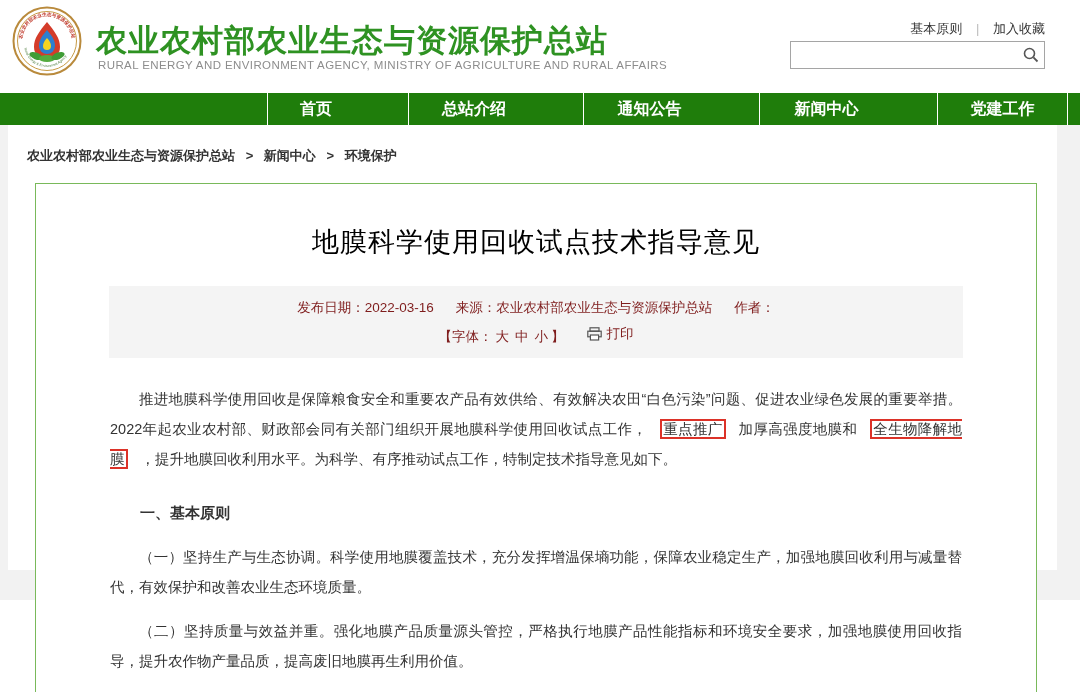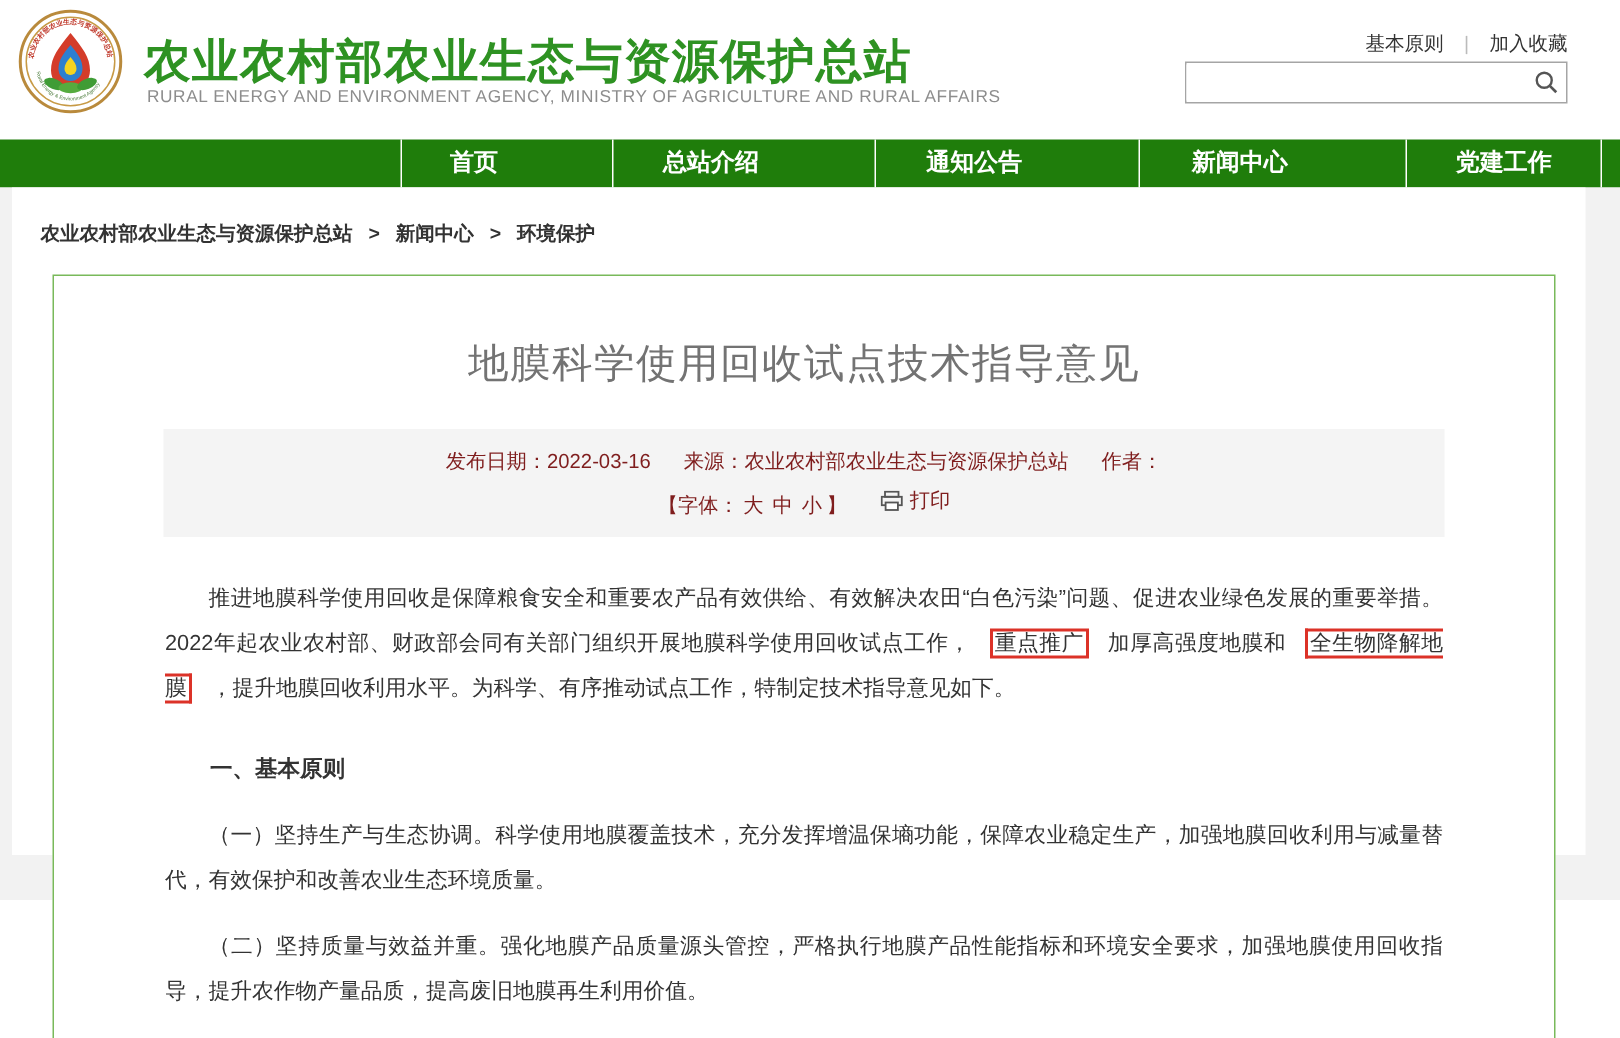--- a/index.html
+++ b/index.html
@@ -32,21 +32,21 @@
 
   
   .main-bg { position:absolute; left:0; top:125px; width:1080px; height:475px; background:#f2f2f2; }
   .white-panel { position:absolute; left:8px; top:0; width:1049px; height:445px; background:#ffffff; }
   .breadcrumb { position:absolute; left:27px; top:22px; font-size:13px; font-weight:bold; color:#333; }
   .breadcrumb span.crumb { cursor:pointer; }
   .breadcrumb .bsep { margin:0 7px; font-weight:bold; }
 
   .article-box { position:absolute; left:35px; top:58px; width:1002px; height:620px;
     background:#fff; border:1px solid #79b95a; }
-  .article-title { margin-top:40px; text-align:center; font-size:27px; color:#737373;
+  .article-title { margin-top:40px; text-align:center; font-size:27px; color:#000000;
     letter-spacing:1px; }
   .meta-bar { margin:26px 73px 0 73px; background:#f4f4f4; padding:9px 0 8px 0;
     text-align:center; font-size:13.5px; color:#7f1d1d; }
   .meta-line { line-height:26px; }
   .meta-line .gap { display:inline-block; width:22px; }
   .font-size-opt { cursor:pointer; margin:0 3px; }
   .print-btn { cursor:pointer; display:inline-flex; align-items:center; }
   .print-btn svg { margin-right:5px; vertical-align:-2px; }
 
   .article-body { padding:0 74px; color:#333; font-size:14.5px; }

